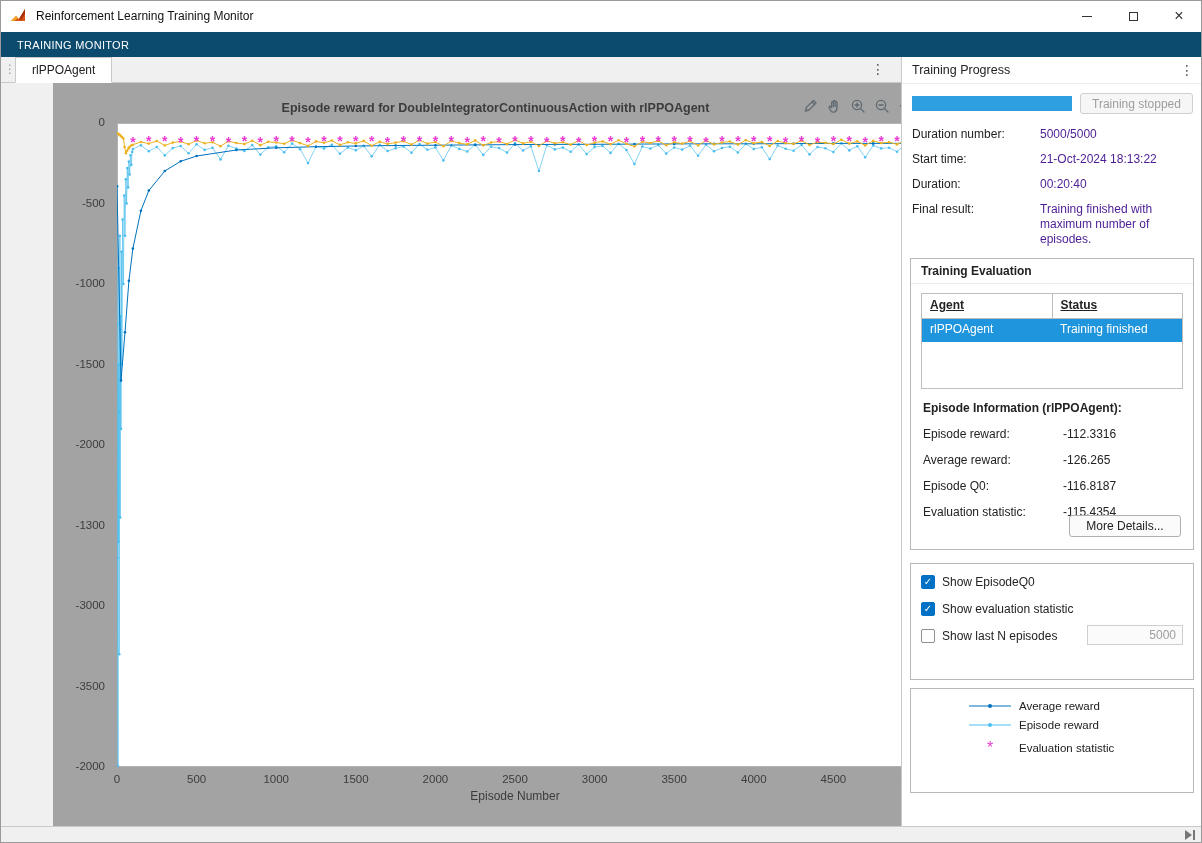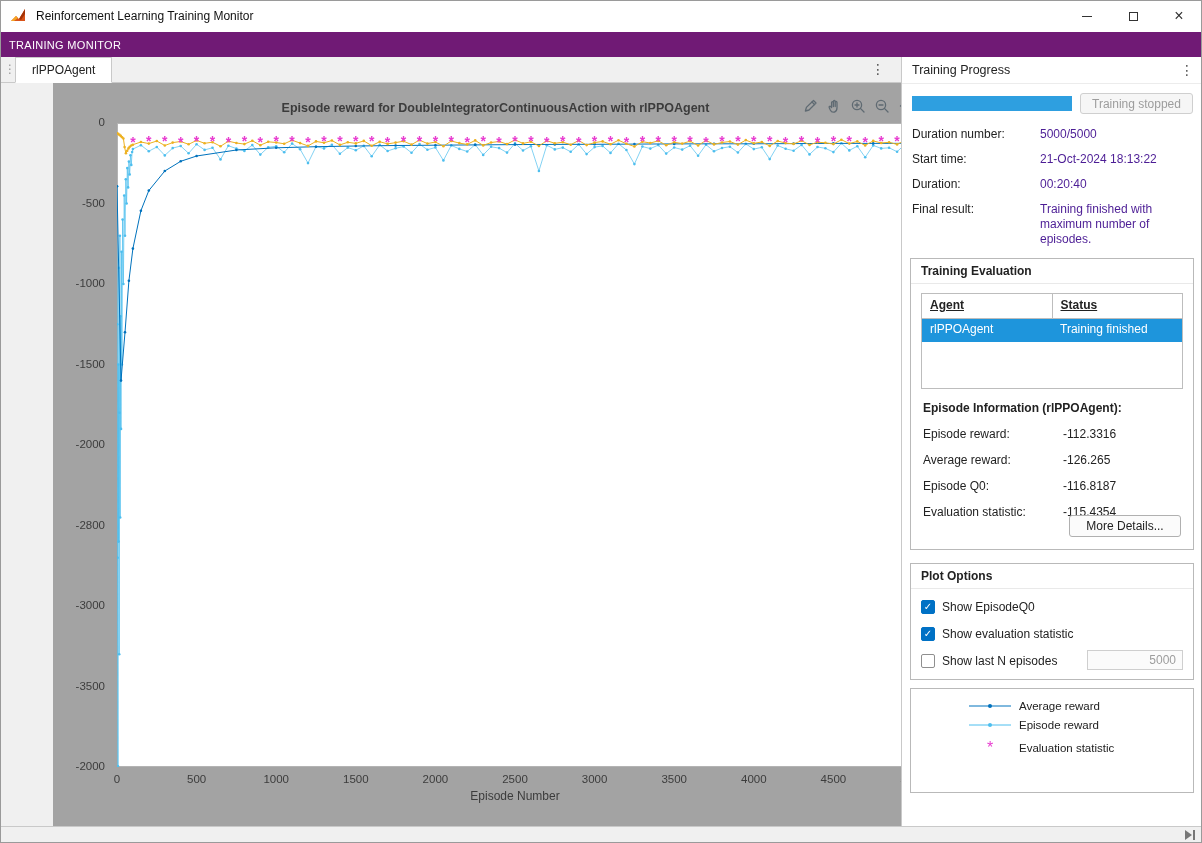--- a/index.html
+++ b/index.html
@@ -15,22 +15,22 @@
   .titlebar { position:absolute; left:0; top:0; width:100%; height:32px; background:#fff; display:flex; align-items:center; }
   .mat-icon { width:18px; height:18px; margin-left:10px; flex:0 0 auto; }
   .title-text { margin-left:8px; color:#111; }
   .win-controls { margin-left:auto; display:flex; height:100%; }
   .win-btn { width:46px; height:100%; display:flex; align-items:center; justify-content:center; color:#333; }
   .glyph-min { width:10px; height:1px; background:#333; }
   .glyph-max { width:9px; height:9px; border:1px solid #333; }
   .glyph-close { font-size:16px; line-height:1; }
 
   
-  .ribbon { position:absolute; left:0; top:32px; width:100%; height:25px; background:#701a75; color:#fff;
-            font-size:11px; display:flex; align-items:center; padding-left:9px; letter-spacing:0.3px; }
+  .ribbon { position:absolute; left:0; top:32px; width:100%; height:25px; background:#0c4a6e; color:#fff;
+            font-size:11px; display:flex; align-items:center; padding-left:17px; letter-spacing:0.3px; }
 
   
   .tabstrip { position:absolute; left:0; top:57px; width:901px; height:26px; background:#f0f0f0; border-bottom:1px solid #c9c9c9; }
   .tab-grip { position:absolute; left:4px; top:5px; color:#9a9a9a; font-size:12px; }
   .tab { position:absolute; left:15px; top:0; height:26px; background:#fff; border:1px solid #c9c9c9; border-bottom:1px solid #fff;
          padding:0 16px; display:flex; align-items:center; color:#222; }
   .tab-overflow { position:absolute; right:16px; top:4px; color:#555; font-size:14px; }
 
   
   .chart-card { position:absolute; left:8px; top:83px; width:885px; height:743px; background:#a3a3a3;margin-left:45px; }
@@ -167,21 +167,21 @@
     </span>
   </div>
 
   <div class="xlabel">Episode Number</div>
   <div class="yticks" id="yticks">
       <span style="top: -7px;">0</span>
       <span style="top: 73.5px;">-500</span>
       <span style="top: 154px;">-1000</span>
       <span style="top: 234.5px;">-1500</span>
       <span style="top: 315px;">-2000</span>
-      <span style="top: 395.5px;">-2800</span>
+      <span style="top: 395.5px;">-1300</span>
       <span style="top: 476px;">-3000</span>
       <span style="top: 556.5px;">-3500</span>
       <span style="top: 637px;">-2000</span>
     </div>
   <div class="xticks" id="xticks">
       <span style="left: -25px;">0</span>
       <span style="left: 54.6px;">500</span>
       <span style="left: 134.2px;">1000</span>
       <span style="left: 213.8px;">1500</span>
       <span style="left: 293.4px;">2000</span>
@@ -550,21 +550,20 @@
     <div class="ep-rows" id="ep-rows">
         <div class="ep-row"><span class="ep-label">Episode reward:</span><span class="ep-value">-112.3316</span></div>
         <div class="ep-row"><span class="ep-label">Average reward:</span><span class="ep-value">-126.265</span></div>
         <div class="ep-row"><span class="ep-label">Episode Q0:</span><span class="ep-value">-116.8187</span></div>
         <div class="ep-row"><span class="ep-label">Evaluation statistic:</span><span class="ep-value">-115.4354</span></div>
       </div>
     <div class="btn-more">More Details...</div>
   </div>
 
   <div class="group-box" id="po-box">
-    <div class="group-title">Plot Options</div>
     <div class="po-rows" id="po-rows">
         <div class="po-row">
           <span class="cb checked" style="background: rgb(0, 113, 197); border-color: rgb(0, 113, 197);">✓</span>
           <span class="po-label">Show EpisodeQ0</span>
         </div>
         <div class="po-row">
           <span class="cb checked" style="background: rgb(0, 113, 197); border-color: rgb(0, 113, 197);">✓</span>
           <span class="po-label">Show evaluation statistic</span>
         </div>
         <div class="po-row">

